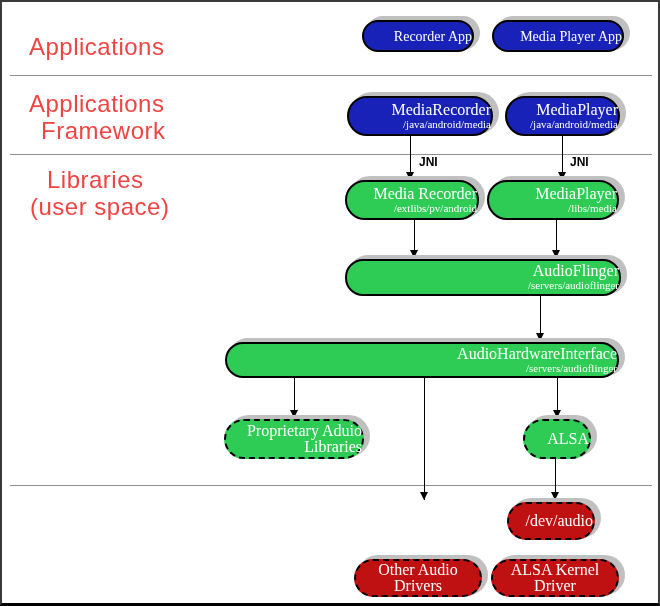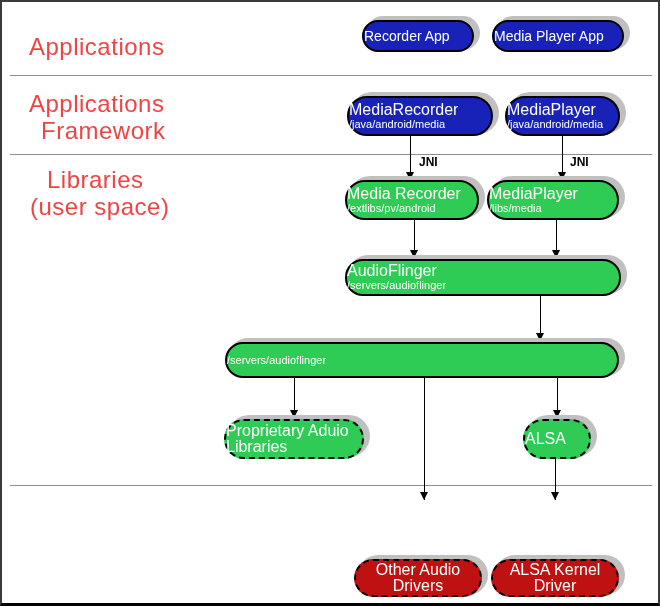--- a/index.html
+++ b/index.html
@@ -22,24 +22,25 @@
     color:#ef4444;
     font-size:24px;
     line-height:27px;
     letter-spacing:0.5px;
     white-space:nowrap;
   }
   .pill{
     position:absolute;
     box-sizing:border-box;
     display:flex;flex-direction:column;
-    align-items:flex-start;justify-content:center;
+    align-items:flex-end;justify-content:center;
     color:#fff;text-align:center;
     border:2px solid #000;
     box-shadow:5px -3px 0 1px #c0c0c0;
+    font-family:Liberation Serif, serif;
   }
   .pill.dashed{border:2px dashed #000;}
   .pill.blue{background:#1822b8;}
   .pill.green{background:#2ecc55;}
   .pill.red{background:#c01112;}
   .pill .title{font-size:16px;line-height:16px;}
   .pill .title.big{font-size:14px;line-height:17px;}
   .pill .subtitle{font-size:11px;line-height:13px;}
   .arrow{
     position:absolute;width:0;
@@ -116,37 +117,41 @@
   <div class="arrow headed" style="left:554px;top:218px;height:38px"></div>
 
   <div class="pill green" style="left:343px;top:257px;width:276px;height:37px;border-radius:18px">
     <div class="title">AudioFlinger</div>
     <div class="subtitle">/servers/audioflinger</div>
   </div>
 
   <div class="arrow headed" style="left:538px;top:294px;height:45px"></div>
 
   <div class="pill green" style="left:223px;top:340px;width:394px;height:36px;border-radius:18px">
+    <div class="title">AudioHardwareInterface</div>
     <div class="subtitle">/servers/audioflinger</div>
   </div>
 
   <div class="arrow headed" style="left:292px;top:376px;height:40px"></div>
   <div class="arrow headed" style="left:422px;top:376px;height:122px"></div>
   <div class="arrow headed" style="left:555px;top:376px;height:40px"></div>
 
   <div class="pill green dashed" style="left:222px;top:417px;width:140px;height:40px;border-radius:20px">
     <div class="title">Proprietary Aduio</div>
     <div class="title">Libraries</div>
   </div>
   <div class="pill green dashed" style="left:521px;top:417px;width:68px;height:40px;border-radius:20px">
     <div class="title">ALSA</div>
   </div>
 
   <div class="arrow headed" style="left:553px;top:457px;height:41px"></div>
 
+  <div class="pill red dashed" style="left:505px;top:500px;width:88px;height:38px;border-radius:19px">
+    <div class="title">/dev/audio</div>
+  </div>
 
   <div class="pill red dashed" style="left:352px;top:557px;width:128px;height:38px;border-radius:19px">
     <div class="title">Other Audio Drivers</div>
   </div>
   <div class="pill red dashed" style="left:489px;top:557px;width:128px;height:38px;border-radius:19px">
     <div class="title">ALSA Kernel Driver</div>
   </div>
 
 </div>
 

